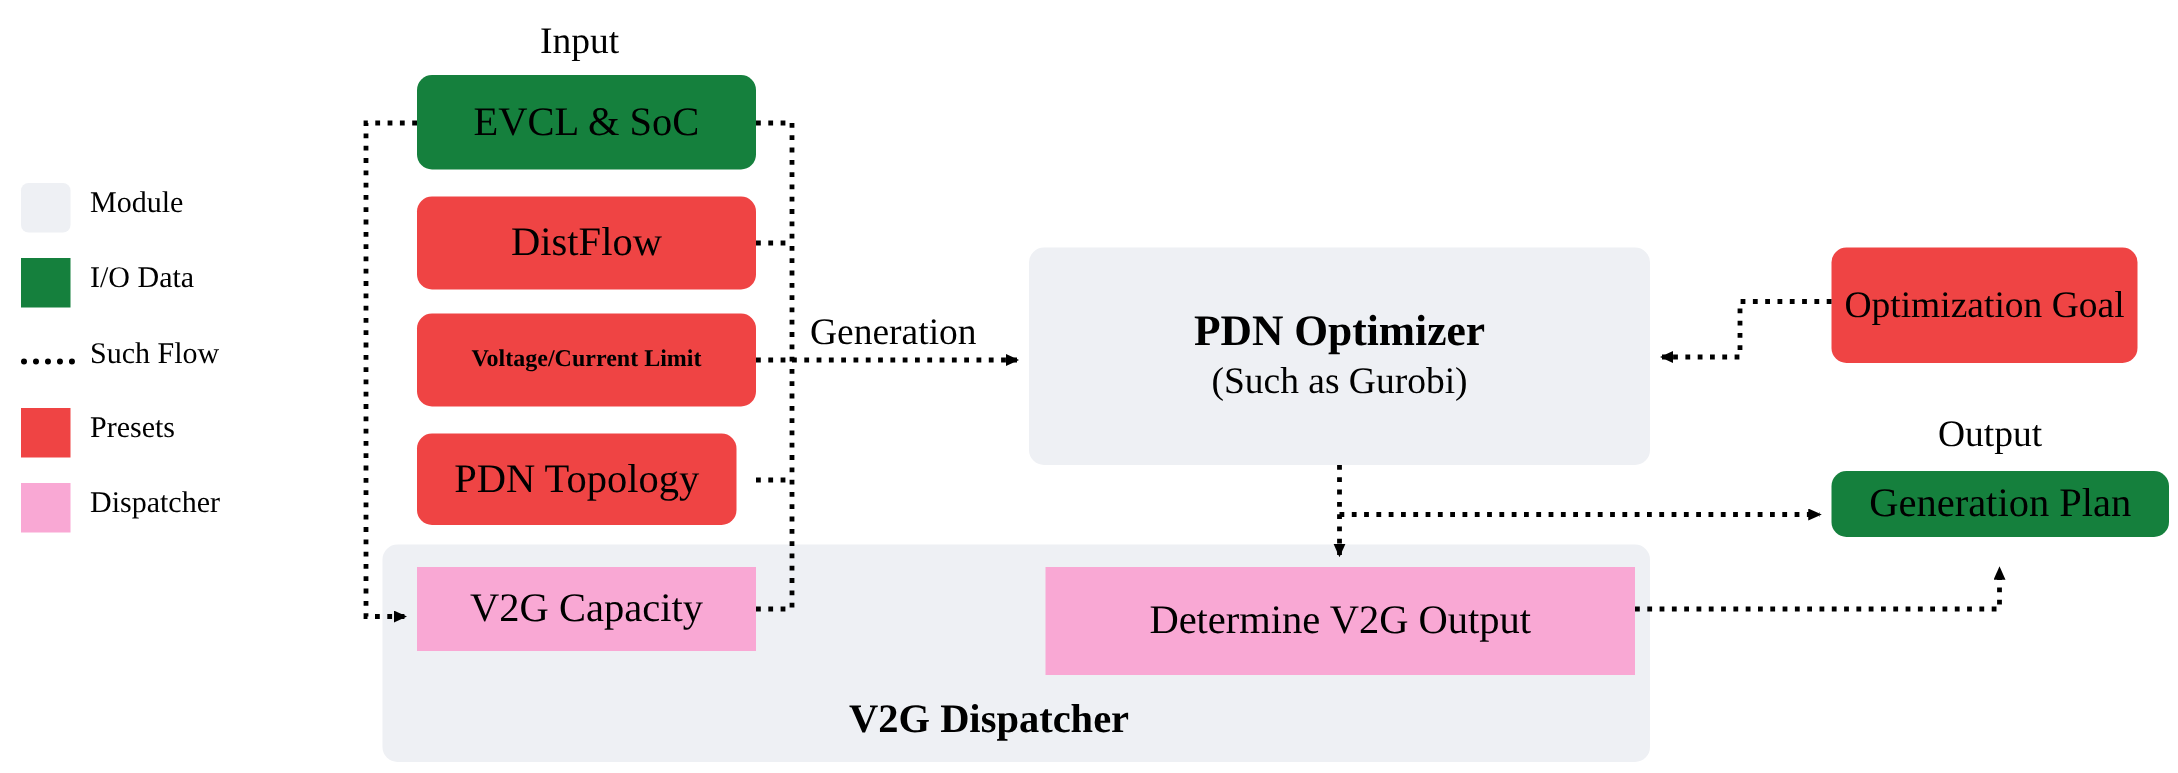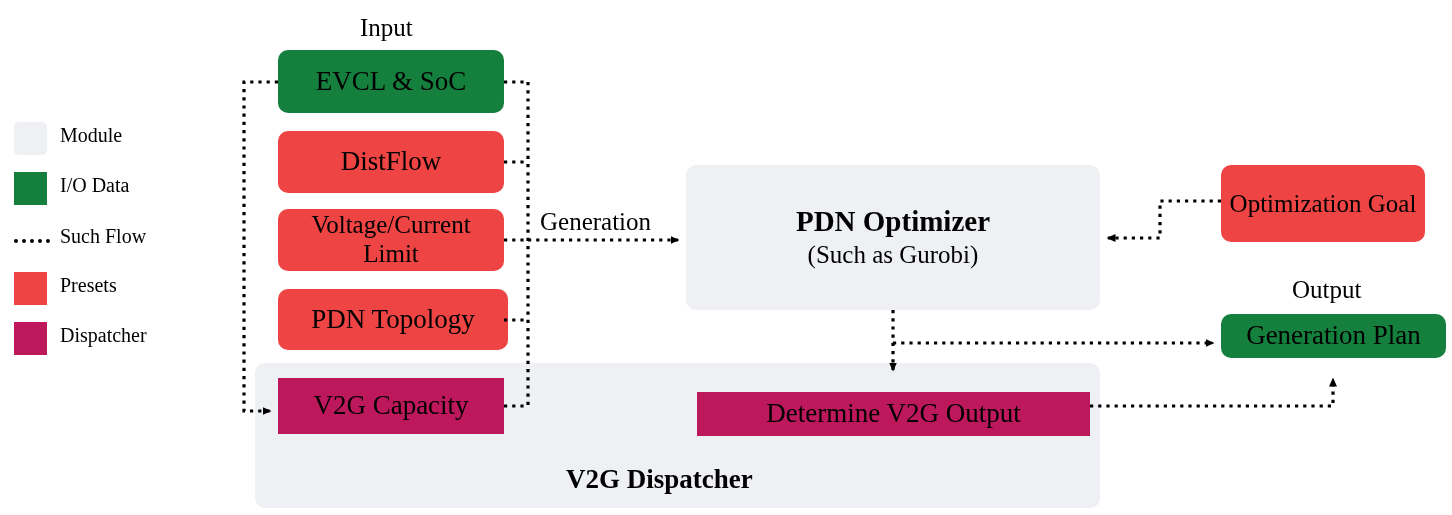--- a/index.html
+++ b/index.html
@@ -8,21 +8,21 @@
   #canvas{position:absolute;inset:0;width:1452px;height:515px;}
 
   .box{position:absolute;box-sizing:border-box;display:flex;align-items:center;
        justify-content:center;text-align:center;line-height:1.15;}
   .rounded{border-radius:10px;}
   .sq{border-radius:0;}
 
   .module{background:#eef0f4;}
   .iodata{background:#15803d;}
   .preset{background:#ef4444;}
-  .operation{background:#be185d;}
+  .operation{background:#f9a8d4;}
 
   .lbl{position:absolute;white-space:nowrap;}
 
   .t-plain{font-size:25px;}
   .t-bold{font-weight:bold;}
 
   
   .legend-sw{position:absolute;width:33px;height:33px;}
   .legend-tx{position:absolute;font-size:20px;white-space:nowrap;}
   .legend-dash{position:absolute;height:0;border-top:4px dotted #000;width:36px;}
@@ -56,34 +56,34 @@
   <div class="lbl t-plain" style="left:1292px;top:276px;">Output</div>
 
 
   <div class="box rounded module" style="left:255px;top:363px;width:845px;height:145px;"></div>
   <div class="lbl t-bold" style="left:566px;top:464px;font-size:27px;">V2G Dispatcher</div>
 
   <div class="box rounded iodata" style="left:278px;top:50px;width:226px;height:63px;font-size:27px;">EVCL &amp; SoC</div>
 
   <div class="box rounded preset" style="left:278px;top:131px;width:226px;height:62px;font-size:27px;">DistFlow</div>
 
-  <div class="box rounded preset" style="left:278px;top:209px;width:226px;height:62px;font-size:25px;padding:0 6px;">Voltage/Current Limit</div>
+  <div class="box rounded preset" style="left:278px;top:209px;width:226px;height:62px;font-size:16px;padding:0 6px;font-weight:bold;">Voltage/Current Limit</div>
 
-  <div class="box rounded preset" style="left:278px;top:289px;width:230px;height:61px;font-size:27px;">PDN Topology</div>
+  <div class="box rounded preset" style="left:278px;top:289px;width:213px;height:61px;font-size:27px;">PDN Topology</div>
 
   <div class="box sq operation" style="left:278px;top:378px;width:226px;height:56px;font-size:27px;">V2G Capacity</div>
 
   <div class="box rounded module" style="left:686px;top:165px;width:414px;height:145px;">
     <div style="display:block;">
       <div class="t-bold" style="font-size:29px;">PDN Optimizer</div>
       <div style="font-size:25px;margin-top:2px;">(Such as Gurobi)</div>
     </div>
   </div>
 
-  <div class="box sq operation" style="left:697px;top:392px;width:393px;height:44px;font-size:27px;">Determine V2G Output</div>
+  <div class="box sq operation" style="left:697px;top:378px;width:393px;height:72px;font-size:27px;">Determine V2G Output</div>
 
   <div class="box rounded preset" style="left:1221px;top:165px;width:204px;height:77px;font-size:25px;line-height:1.2;">Optimization Goal</div>
 
   <div class="box rounded iodata" style="left:1221px;top:314px;width:225px;height:44px;font-size:27px;">Generation Plan</div>
 
   <div class="lbl t-plain" style="left:540px;top:208px;">Generation</div>
 
   <svg viewBox="0 0 1452 515">
     <defs>
       <marker id="arrow" markerWidth="9" markerHeight="9" refX="7.5" refY="4" orient="auto" markerUnits="userSpaceOnUse">

